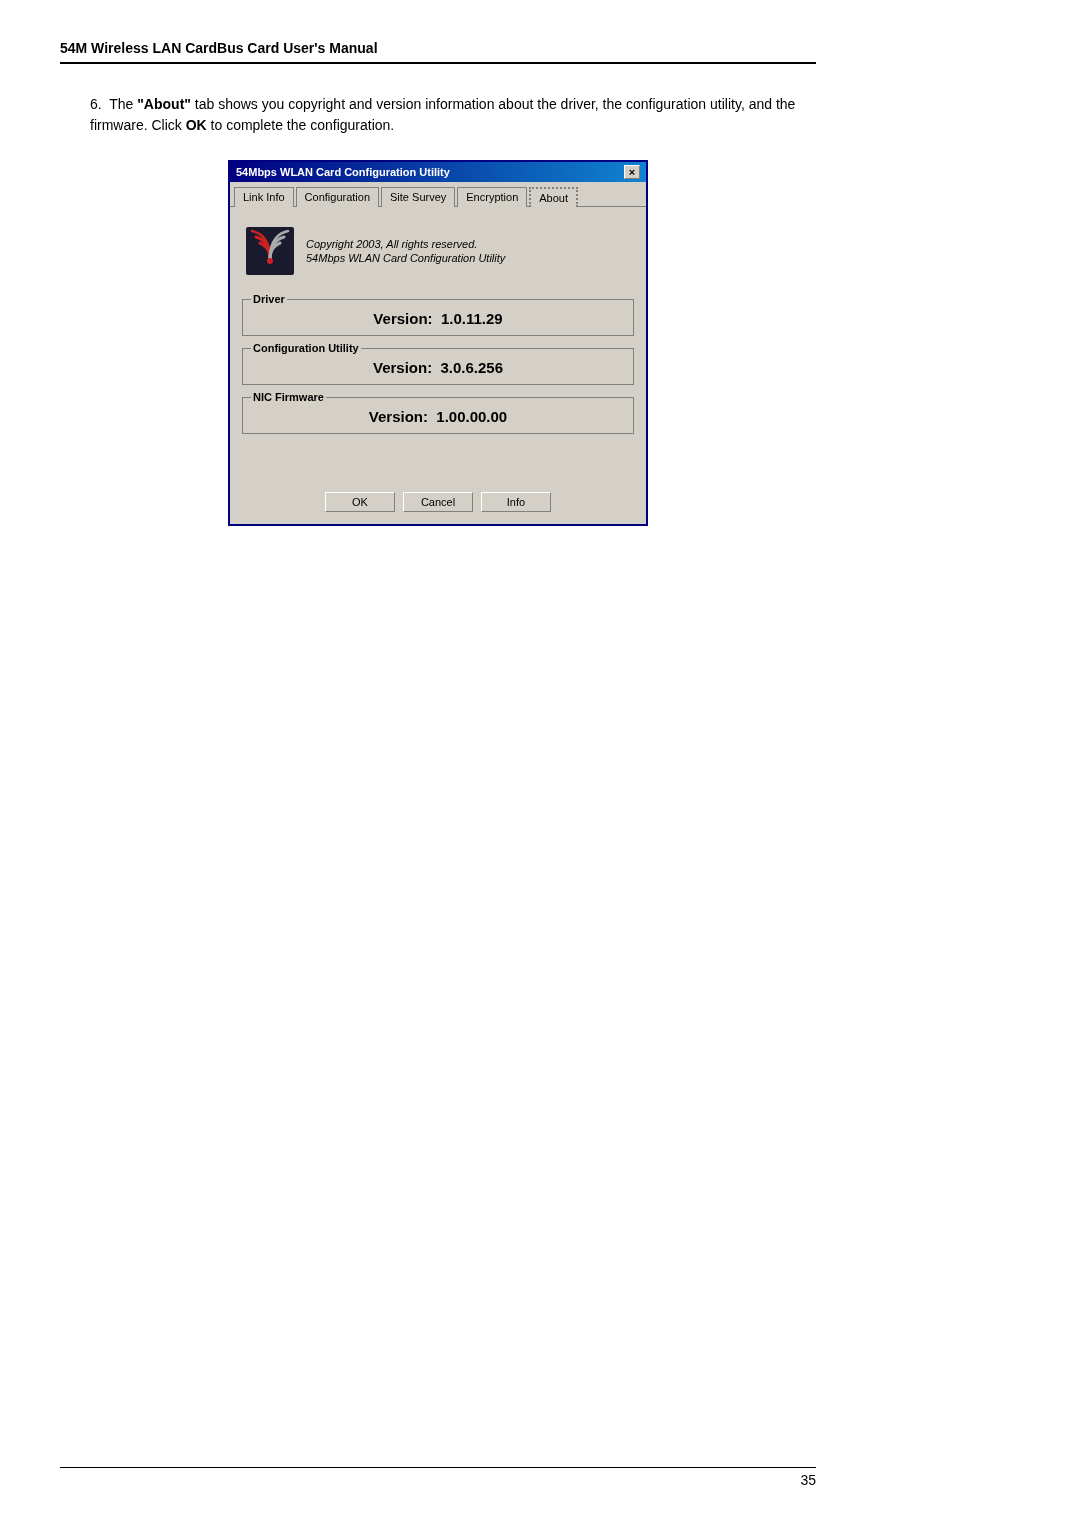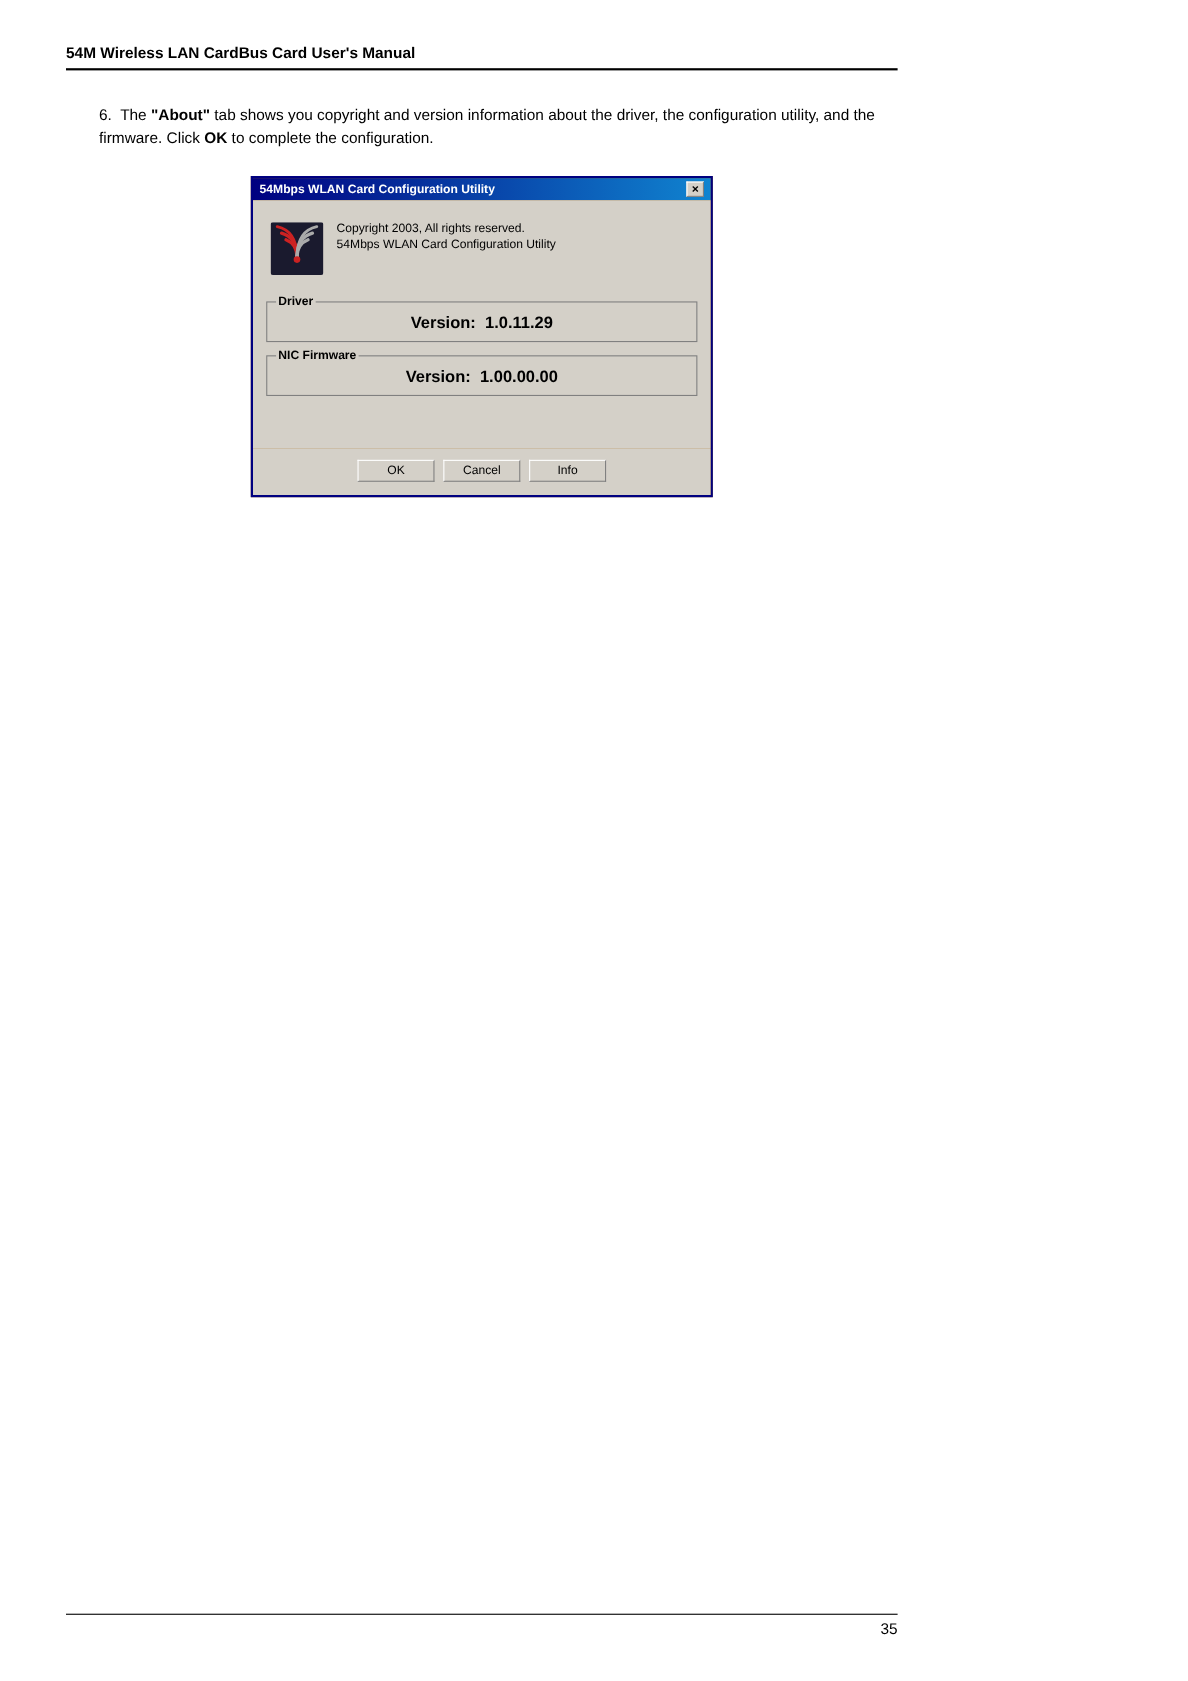--- a/index.html
+++ b/index.html
@@ -118,22 +118,24 @@
       border-bottom: none;
     }
 
     .dialog-content {
       background: #d4d0c8;
       padding: 16px 12px 12px 12px;
     }
 
     .about-header {
       display: flex;
+      align-items: center;
       margin-bottom: 20px;
       padding: 4px;
+      font-style: italic;
     }
 
     .about-logo {
       width: 48px;
       height: 48px;
       margin-right: 12px;
       flex-shrink: 0;
     }
 
     .about-text-block {
@@ -231,20 +233,27 @@
   </p>
 
   <div class="dialog-container">
     <div class="dialog-window">
 
       <div class="dialog-titlebar">
         <span class="dialog-title-text">54Mbps WLAN Card Configuration Utility</span>
         <div class="dialog-close-btn">×</div>
       </div>
 
+      <div class="dialog-tabs">
+        <div class="tab-item">Link Info</div>
+        <div class="tab-item">Configuration</div>
+        <div class="tab-item">Site Survey</div>
+        <div class="tab-item">Encryption</div>
+        <div class="tab-item active dotted">About</div>
+      </div>
 
       <div class="dialog-content">
 
         <div class="about-header">
           <div class="about-logo">
             
             <svg class="logo-svg" viewBox="0 0 48 48" xmlns="http://www.w3.org/2000/svg">
               <rect width="48" height="48" fill="#1a1a2e" rx="2"></rect>
 
               <path d="M24 32 Q24 20 14 16" stroke="#cc2222" stroke-width="3" fill="none" stroke-linecap="round"></path>
@@ -262,20 +271,26 @@
           </div>
         </div>
 
         <div class="info-group">
           <span class="info-group-legend">Driver</span>
           <div class="info-group-content">
             <span>Version:&nbsp;&nbsp;</span><span>1.0.11.29</span>
           </div>
         </div>
 
+        <div class="info-group">
+          <span class="info-group-legend">Configuration Utility</span>
+          <div class="info-group-content">
+            <span>Version:&nbsp;&nbsp;</span><span>3.0.6.256</span>
+          </div>
+        </div>
 
         <div class="info-group">
           <span class="info-group-legend">NIC Firmware</span>
           <div class="info-group-content">
             <span>Version:&nbsp;&nbsp;</span><span>1.00.00.00</span>
           </div>
         </div>
 
         <div style="height: 24px;"></div>
 

